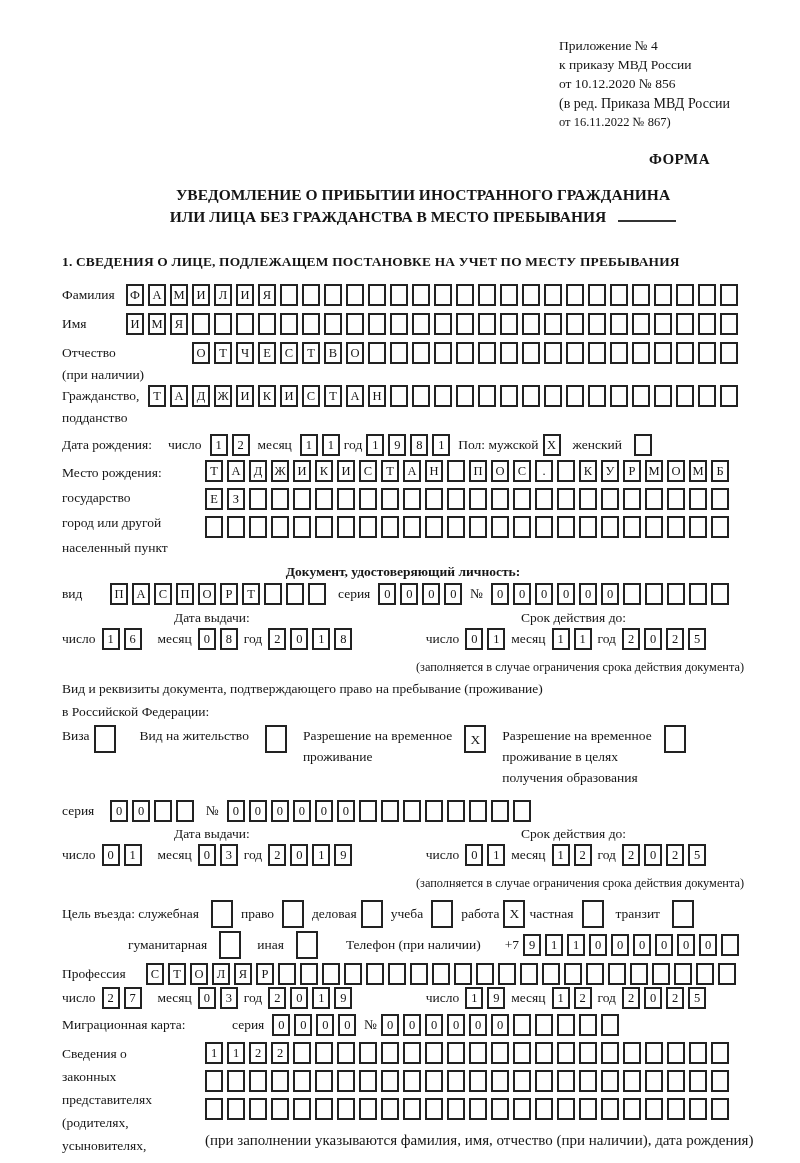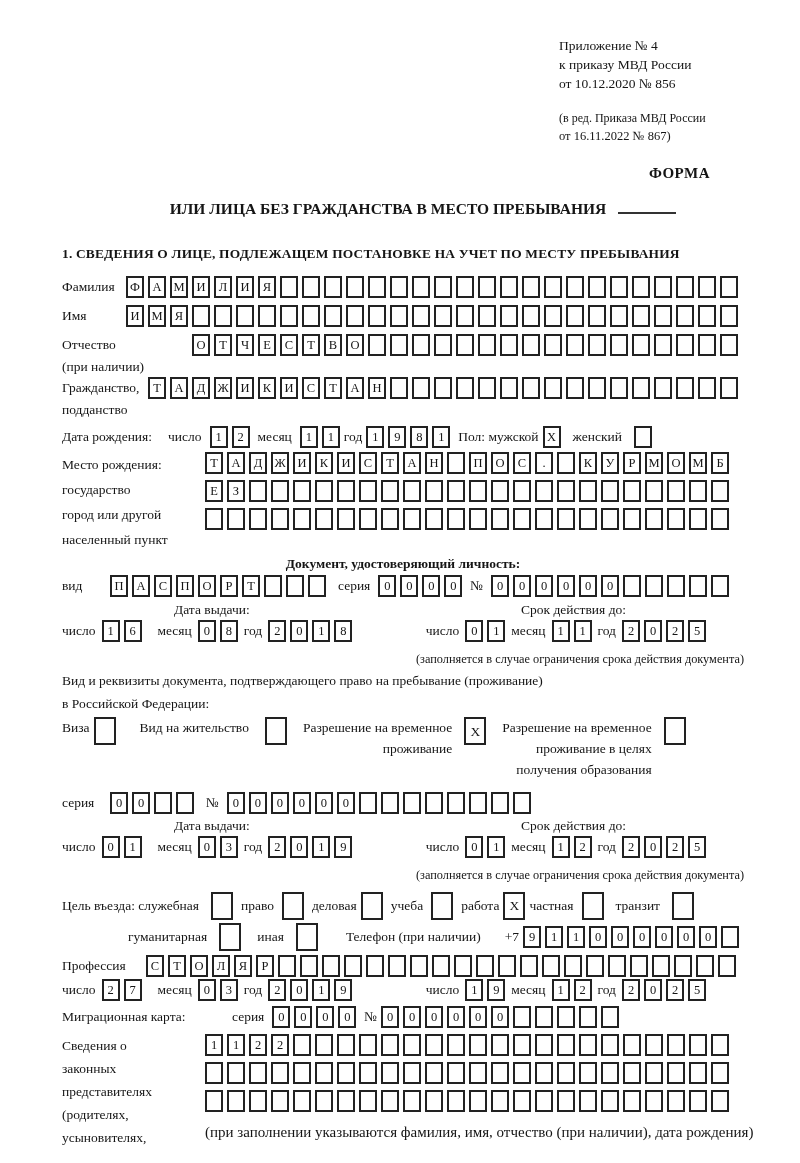--- a/index.html
+++ b/index.html
@@ -1,21 +1,21 @@
 <!DOCTYPE html>
 <html><head>
 <meta charset="utf-8">
 <style>
   *{box-sizing:border-box;margin:0;padding:0}
   html,body{background:#888}
   .page{width:800px;height:1163px;margin:0 auto;background:#fff;color:#151515;
         font-family:"Liberation Serif","DejaVu Serif",serif;font-size:13.5px;
         padding:36px 56px 0 62px;position:relative;overflow:hidden}
   .top-right{margin-left:497px;line-height:19px;font-size:13.5px}
-  .top-right .sub{font-size:12px;line-height:18px;margin-top:16px}
+  .top-right .sub{font-size:14px;line-height:18px;margin-top:2px}
   .top-right .sub2{font-size:12.5px;line-height:18px}
   .forma{text-align:right;padding-right:34px;font-weight:bold;font-size:15px;margin-top:20px;letter-spacing:.5px}
   .title{text-align:center;font-weight:bold;font-size:15.5px;line-height:22px;margin-top:16px;padding-left:40px}
   .underline{display:inline-block;width:58px;border-bottom:2px solid #333;margin-left:12px;height:14px}
   .section{font-weight:bold;font-size:13.4px;margin-top:26px;letter-spacing:.2px}
   .row{display:flex;align-items:center;margin-top:7px}
   .lbl{flex-shrink:0;white-space:nowrap}
   .cells{display:inline-flex;gap:4px;flex-shrink:0}
   .cell{display:inline-flex;width:18px;height:22px;border:2px solid #222;
         align-items:center;justify-content:center;font-size:12.5px;flex-shrink:0;background:#fff}
@@ -29,39 +29,40 @@
   .cell-col .cells:first-child{margin-top:0}
   .center-b{font-weight:bold;text-align:center;margin-top:4px;font-size:13.5px}
   .dl-row{display:flex;margin-top:5px;font-size:13.5px}
   .dl-row .dl1{margin-left:112px}
   .dl-row .dl2{margin-left:auto;margin-right:118px}
   .num-row{display:flex;align-items:center;margin-top:2px}
   .num-row .grp{display:flex;align-items:center;gap:6px}
   .num-row .grp.right{margin-left:auto;margin-right:38px}
   .footnote{text-align:right;font-size:12.3px;margin-top:10px}
   .chk-row{display:flex;align-items:flex-start;margin-top:5px;line-height:21px}
-  .chk-block{text-align:right;line-height:21px}
+  .chk-block{text-align:left;line-height:21px}
   .gap4{width:4px}.gap8{width:8px}.gap12{width:12px}.gap16{width:16px}
 </style>
 </head>
 <body>
 
 <div class="page">
 
   <div class="top-right">
     <div>Приложение № 4</div>
     <div>к приказу МВД России</div>
     <div>от 10.12.2020 № 856</div>
     <div class="sub">(в ред. Приказа МВД России</div>
     <div class="sub2">от 16.11.2022 № 867)</div>
   </div>
 
   <div class="forma">ФОРМА</div>
 
   <div class="title">
+    <div>УВЕДОМЛЕНИЕ О ПРИБЫТИИ ИНОСТРАННОГО ГРАЖДАНИНА</div>
     <div><span>ИЛИ ЛИЦА БЕЗ ГРАЖДАНСТВА В МЕСТО ПРЕБЫВАНИЯ</span><span class="underline"></span></div>
   </div>
 
   <div class="section">1. СВЕДЕНИЯ О ЛИЦЕ, ПОДЛЕЖАЩЕМ ПОСТАНОВКЕ НА УЧЕТ ПО МЕСТУ ПРЕБЫВАНИЯ</div>
 
   <div class="row" style="margin-top:14px">
     <span class="lbl" style="width:64px">Фамилия</span>
     <span class="cells">
         <span class="cell">Ф</span>
         <span class="cell">А</span>

